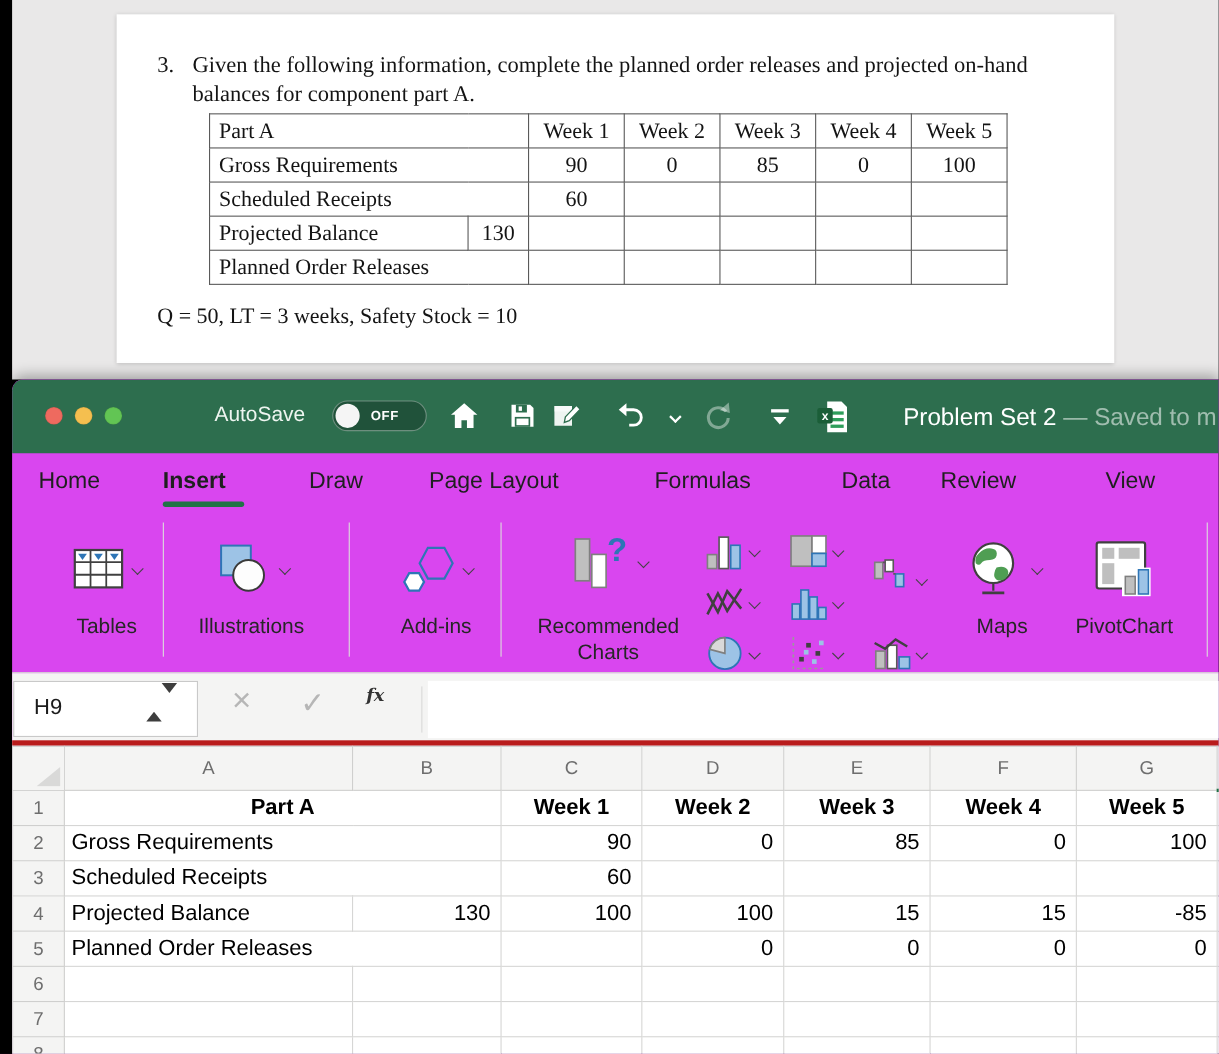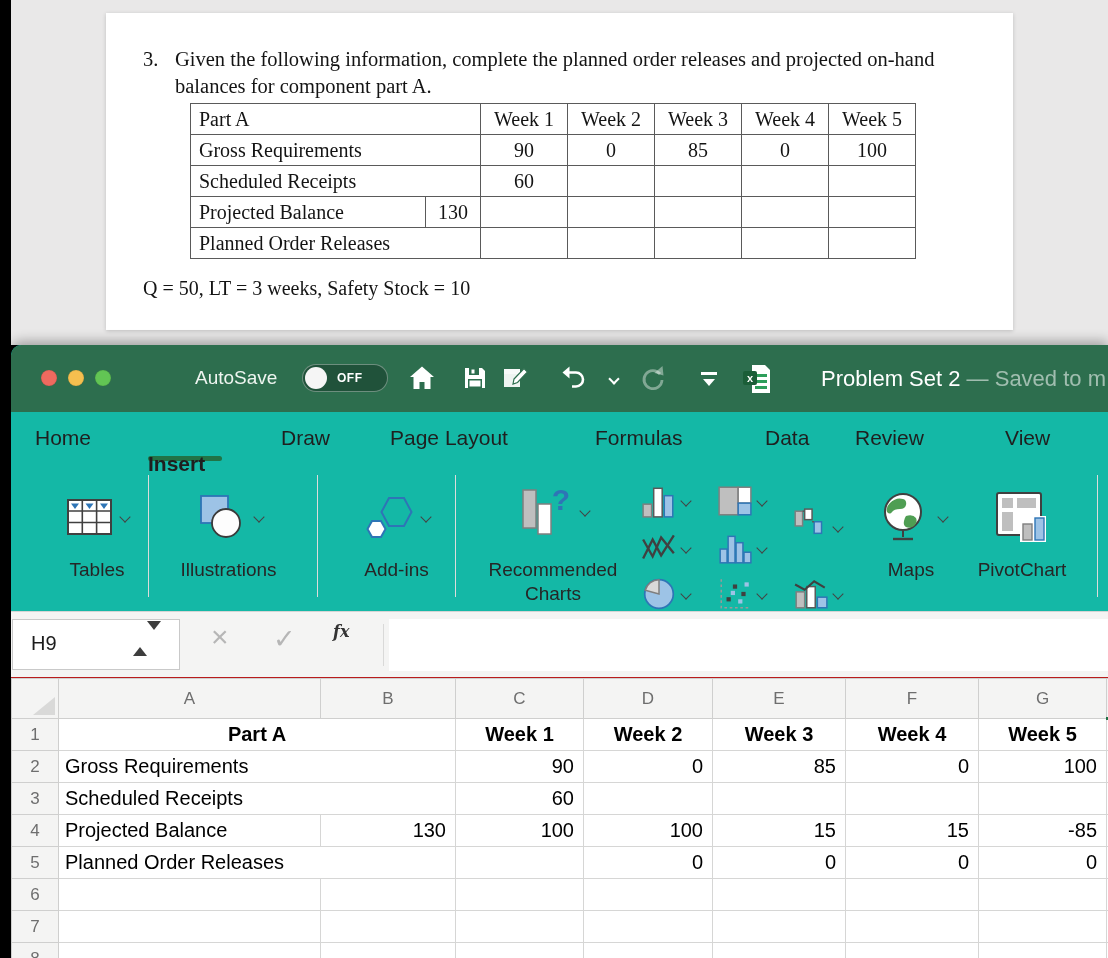--- a/index.html
+++ b/index.html
@@ -19,21 +19,21 @@
   .doc-table { position:absolute; left:84px; top:90px; border-collapse:collapse;
     table-layout:fixed; font-size:20px; }
   .doc-table td { border:1px solid #5a5a5a; height:31px; white-space:nowrap;
     overflow:hidden; background:#fff; }
   .doc-table .dt-label { text-align:left; padding-left:8px; }
   .doc-table .dt-val { text-align:center; }
   .footnote { position:absolute; left:37px; top:264px; font-size:20px; }
 
   
   .excel-window { position:absolute; left:11px; top:345px; width:1097px; height:613px;
-    background:#14b8a6; border-radius:10px 0 0 0; overflow:hidden;
+    background:#d946ef; border-radius:10px 0 0 0; overflow:hidden;
     box-shadow:0 -4px 12px rgba(0,0,0,.3);padding-left:33px; }
 
   
   .titlebar { position:absolute; left:0; top:0; width:100%; height:67px;
     background:#2d6e4e; border-radius:10px 0 0 0; }
   .tl { position:absolute; top:25px; width:16px; height:16px; border-radius:50%;
     box-shadow:inset 0 0 1px rgba(0,0,0,.35); }
   .autosave-label { position:absolute; left:184px; top:22px; color:#eef5f0;
     font-size:19px; }
   .toggle { position:absolute; left:291px; top:19px; width:86px; height:28px;
@@ -46,41 +46,41 @@
   .tb-chev { position:absolute; left:599px; top:30px; width:8px; height:8px;
     border-right:2px solid #fff; border-bottom:2px solid #fff; transform:rotate(45deg); }
   .file-title { position:absolute; left:765px; top:21px; width:330px; height:30px;
     white-space:nowrap; overflow:hidden; font-size:22px; color:#fff;text-align:right; }
   .file-title .suffix { color:rgba(255,255,255,.55); }
   .xlicon { position:absolute; left:731px; top:18px; }
 
   
   .tabs { position:absolute; left:0; top:67px; width:100%; height:53px; }
   .tab { position:absolute; top:14px; font-size:21px; color:#1f1f1f; cursor:default; }
-  .tab.active { font-weight:700;margin-top:26px; }
+  .tab.active { font-weight:700; }
   .tab-underline { position:absolute; left:137px; top:44px; width:74px; height:4.5px;
     border-radius:2.5px; background:#217346; }
 
   
   .ribbon { position:absolute; left:0; top:120px; width:100%; height:147px;
     border-bottom:1px solid #d5d5d4; }
   .rsep { position:absolute; top:10px; width:1px; height:122px; background:#dcdcdb; }
   .rgroup { position:absolute; top:0; height:147px; text-align:center; }
   .rg-icon { position:absolute; left:0; right:0; top:14px; height:76px;
     display:flex; align-items:center; justify-content:center; gap:7px; }
   .rg-label { position:absolute; left:0; right:0; top:93px; font-size:19px;
     color:#262626; line-height:24px; }
   .chev { width:8px; height:8px; border-right:1.8px solid #444;
     border-bottom:1.8px solid #444; transform:rotate(45deg); flex:none; }
   .cluster { position:absolute; left:630px; top:18px; width:225px; height:129px; }
   .mini { position:absolute; display:flex; align-items:center; gap:5px; }
 
   
   .fbar { position:absolute; left:0; top:267px; width:100%; height:66px;
-    background:#f4f4f3; border-bottom:1px solid #b91c1c; }
+    background:#f4f4f3; border-bottom:5px solid #b91c1c; }
   .namebox { position:absolute; left:1px; top:7px; width:168px; height:51px;
     background:#fff; border:1px solid #c9c9c9; }
   .namebox .nbtext { position:absolute; left:18px; top:12px; font-size:20px; color:#1c1c1c; }
   .spin { position:absolute; right:18px; top:10px; }
   .spin .up { width:0; height:0; border-left:7px solid transparent;
     border-right:7px solid transparent; border-bottom:9px solid #3d3d3d; margin-bottom:5px; }
   .spin .dn { width:0; height:0; border-left:7px solid transparent;
     border-right:7px solid transparent; border-top:9px solid #3d3d3d; }
   .fb-x { position:absolute; left:200px; top:8px; font-size:30px; color:#b6b6b6; }
   .fb-check { position:absolute; left:262px; top:11px; font-size:27px; color:#b6b6b6; }

